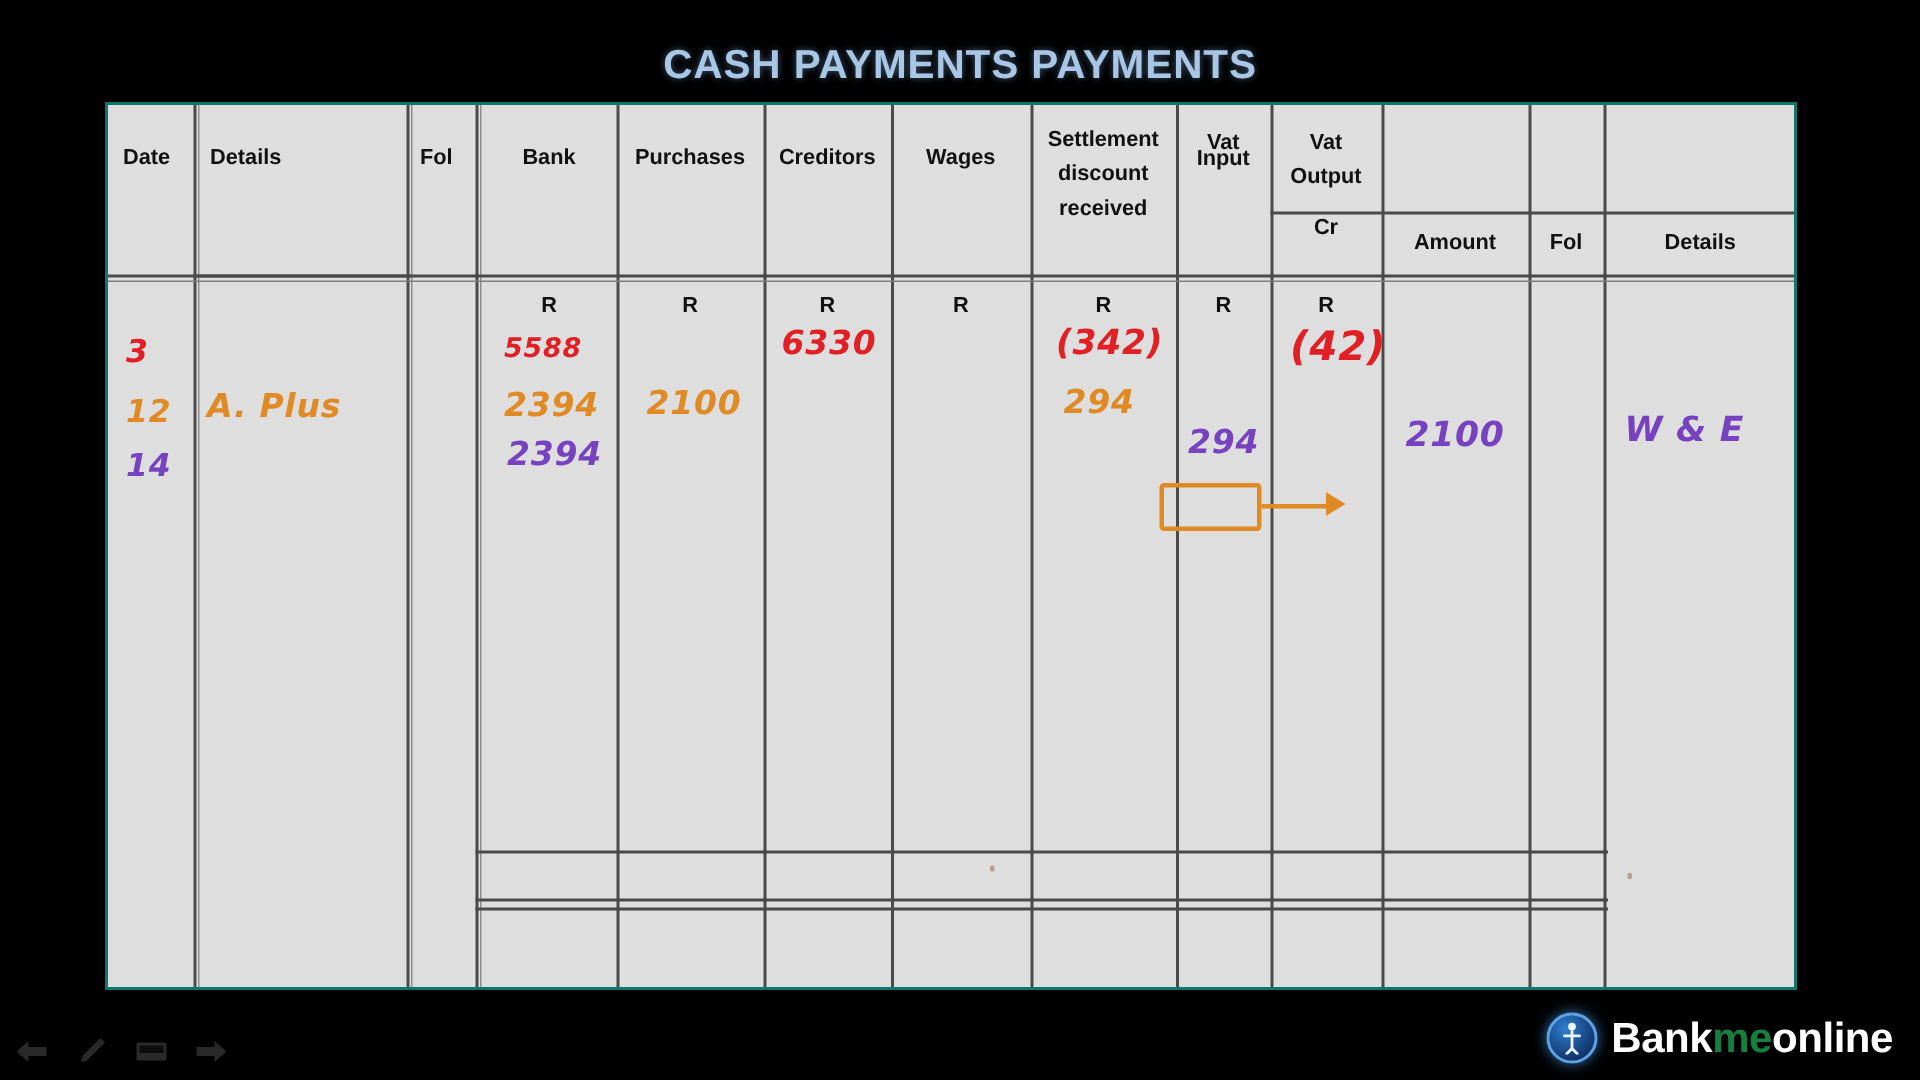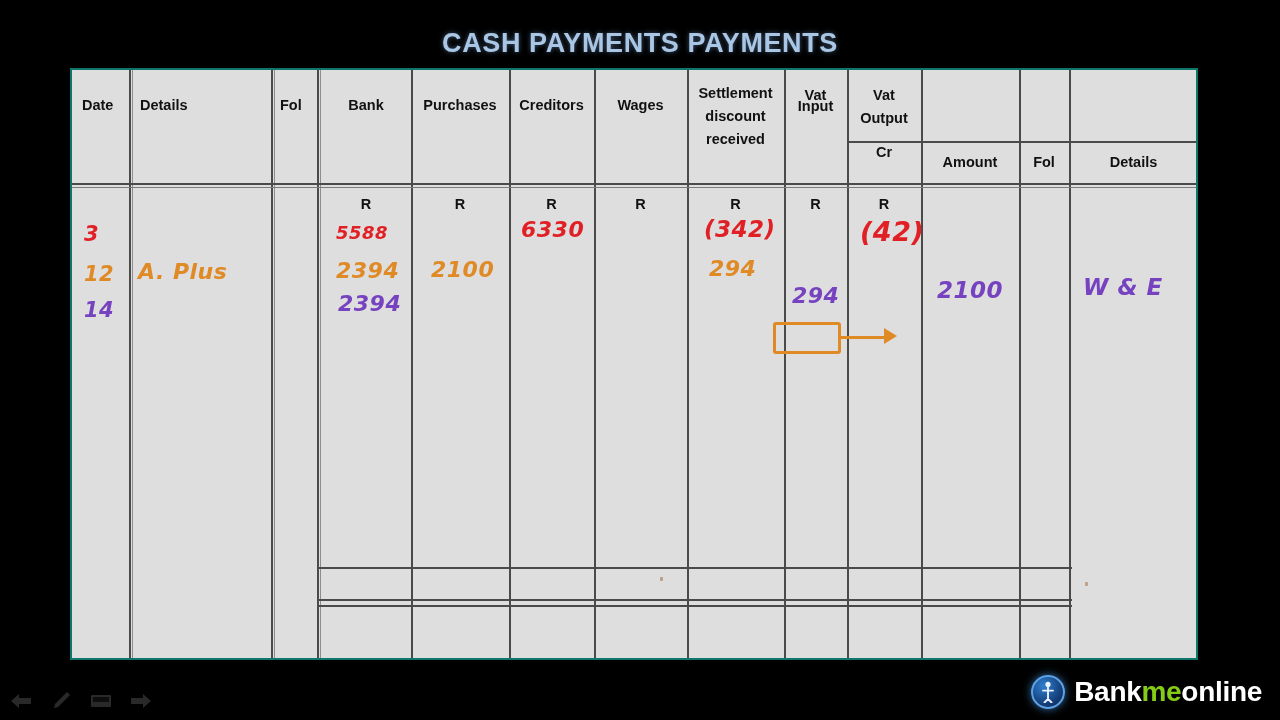--- a/index.html
+++ b/index.html
@@ -179,21 +179,21 @@
     justify-content: center;
     box-sizing: border-box;
   }
   #logo-text {
     font-size: 28px;
     font-weight: bold;
     letter-spacing: -0.3px;
     font-family: "Liberation Sans", sans-serif;
   }
   #logo-text .w { color: #ffffff; }
-  #logo-text .b { color: #84cc16; }
+  #logo-text .b { color: #15803d; }
 </style>
 </head>
 <body>
 
 <div id="title">CASH PAYMENTS PAYMENTS</div>
 
 <div id="sheet">
 
   <div class="vrule" style="left:57px;"></div>
   <div class="vrule light" style="left:60px;"></div>

